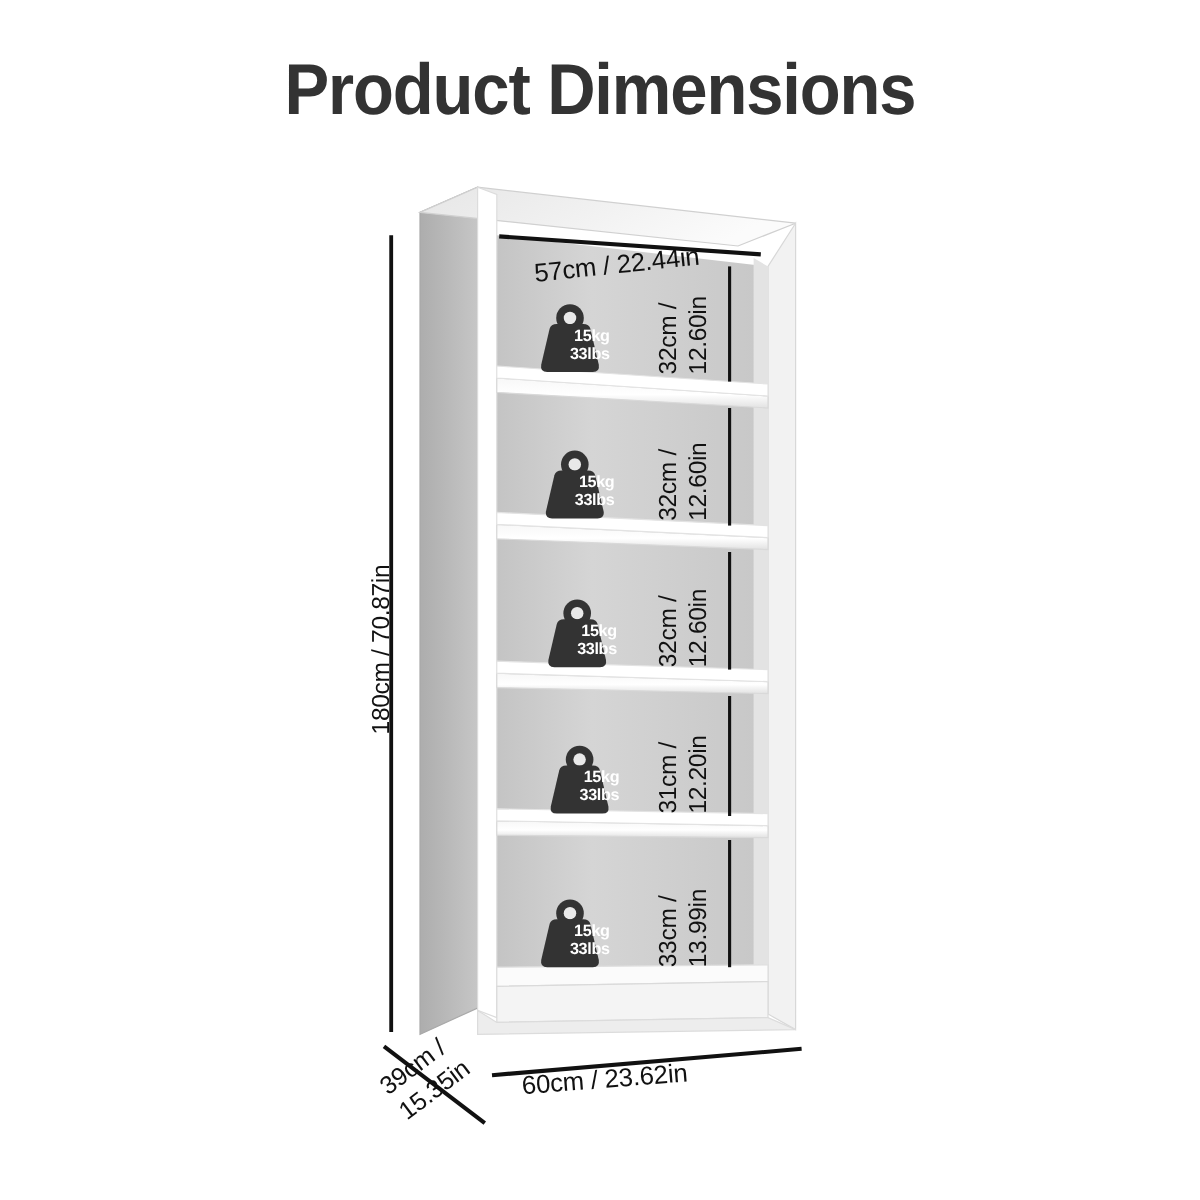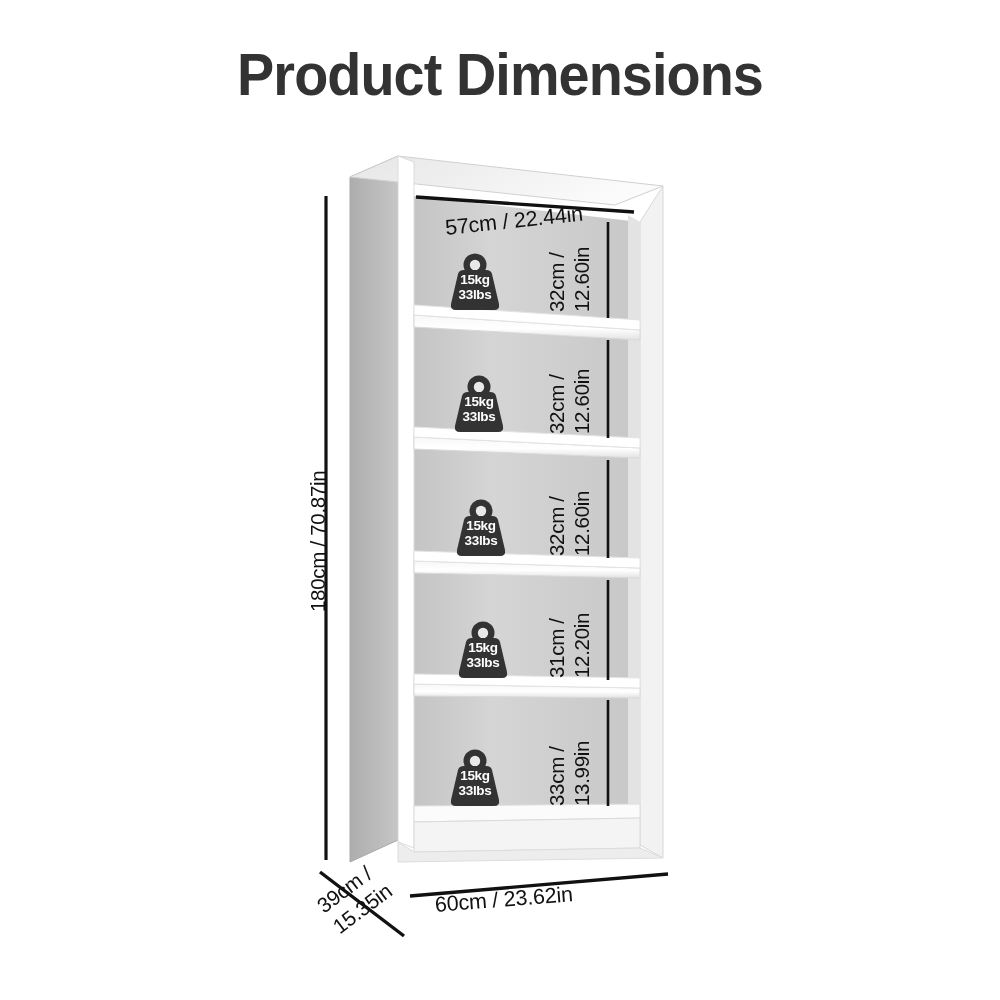--- a/index.html
+++ b/index.html
@@ -48,21 +48,21 @@
   .weight-badge {
     position: absolute;
     width: 66px;
     height: 62px;
   }
   .weight-badge .wb-text {
     position: absolute;
     left: 0;
     top: 20px;
     width: 66px;
-    text-align: center;
+    text-align: right;
     color: #ffffff;
     font-size: 13.5px;
     font-weight: bold;
     line-height: 15px;
     letter-spacing: -0.3px;
   }
   .dim-vert {
     position: absolute;
     font-size: 20.5px;
     color: #111111;

